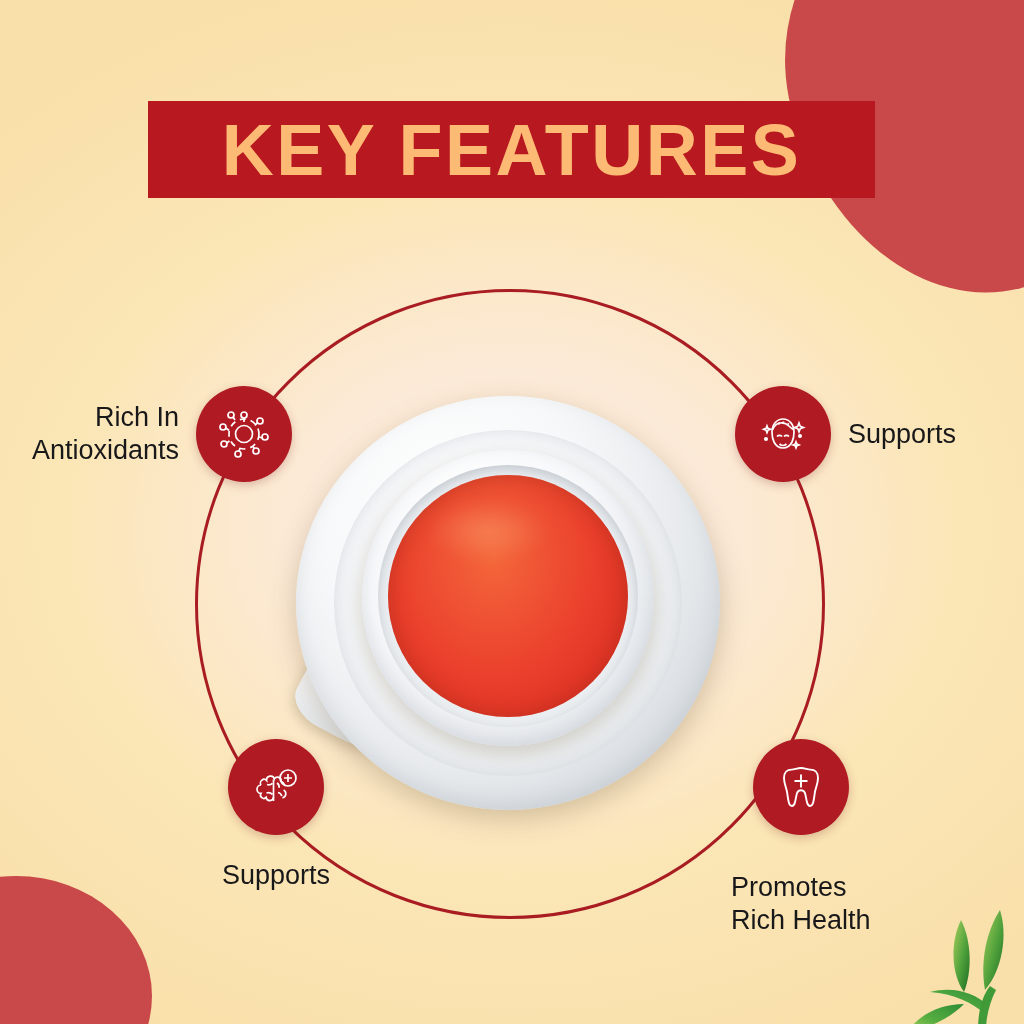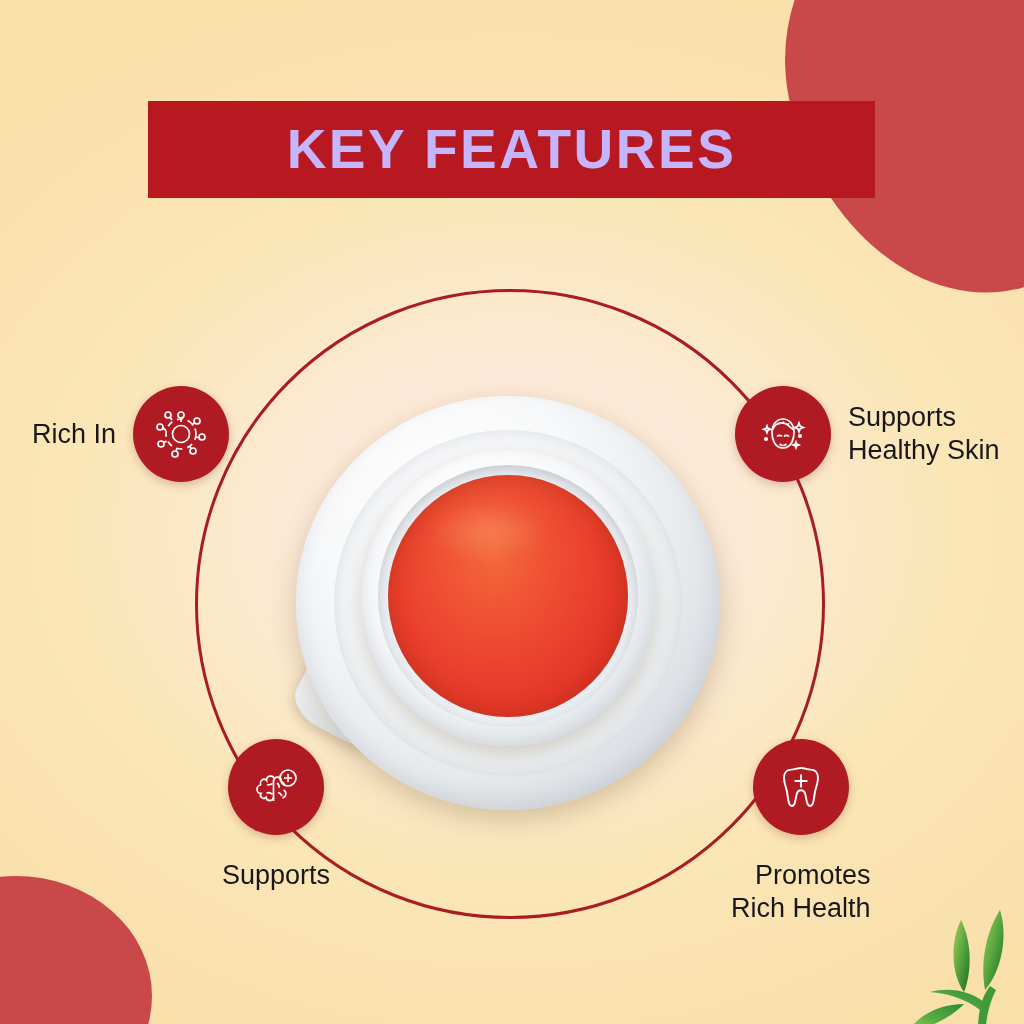--- a/index.html
+++ b/index.html
@@ -33,22 +33,22 @@
   
   .leaves{position:absolute;right:-4px;bottom:-6px;width:160px;height:140px;}
 
   
   .banner{
     position:absolute;left:148px;top:101px;width:727px;height:97px;
     background:#b8181f;
     display:flex;align-items:center;justify-content:center;
   }
   .banner-title{
-    color:#c4b5fd;
-    font-size:55px;
+    color:#fdba74;
+    font-size:72px;
     font-weight:bold;
     letter-spacing:2.5px;
     line-height:1;
     white-space:nowrap;
   }
 
   
   .ring{
     position:absolute;left:195px;top:289px;width:630px;height:630px;
     border:3px solid #a81c22;border-radius:50%;
@@ -135,21 +135,21 @@
   #f-antiox{left:32px;top:386px;}
   #f-antiox .f-label{text-align:right;margin-right:17px;}
 
   #f-skin{left:735px;top:386px;}
   #f-skin .f-label{text-align:left;margin-left:17px;}
 
   #f-immune{left:222px;top:739px;flex-direction:column;}
   #f-immune .f-label{text-align:center;margin-top:24px;}
 
   #f-oral{left:731px;top:739px;flex-direction:column;}
-  #f-oral .f-label{text-align:right;margin-top:24px;}
+  #f-oral .f-label{text-align:left;margin-top:36px;}
 </style>
 </head>
 <body>
 
 <div id="stage">
 
   <div class="blob-tr"></div>
   <div class="blob-bl"></div>
 
   <div class="banner">
@@ -166,20 +166,21 @@
     <div class="saucer-rim"></div>
     <div class="cup-body"></div>
     <div class="cup-inner"></div>
     <div class="tea"></div>
     <div class="tea-gloss"></div>
   </div>
 
   <div class="feature" id="f-antiox">
     <div class="f-label">
       <div>Rich In</div>
+      <div>Antioxidants</div>
     </div>
     <div class="badge">
       <svg width="56" height="56" viewBox="0 0 56 56" fill="none" stroke="#ffffff" stroke-width="1.7">
         <circle cx="28" cy="28" r="8.5"></circle>
         <circle cx="28" cy="28" r="15" stroke-dasharray="6 5"></circle>
         <circle cx="28" cy="9" r="3"></circle>
           <circle cx="44" cy="15" r="3"></circle>
         <circle cx="49" cy="31" r="3"></circle>
           <circle cx="40" cy="45" r="3"></circle>
         <circle cx="22" cy="48" r="3"></circle>
@@ -201,21 +202,20 @@
         <path d="M23.5 18.5l1-2M28 17.5l.6-2M32.5 19l1.2-1.8"></path>
         <path d="M44 17l1.2 3.2L48.4 21.4l-3.2 1.2L44 25.8l-1.2-3.2L39.6 21.4l3.2-1.2z"></path>
         <path d="M12 20l.9 2.4 2.4.9-2.4.9-.9 2.4-.9-2.4-2.4-.9 2.4-.9z"></path>
         <path d="M41 36l.8 2.1 2.1.8-2.1.8-.8 2.1-.8-2.1-2.1-.8 2.1-.8z"></path>
         <circle cx="11" cy="33" r="1.2" fill="#ffffff"></circle>
         <circle cx="45" cy="30" r="1.2" fill="#ffffff"></circle>
       </svg>
     </div>
     <div class="f-label">
       <div>Supports</div>
-      <div>Healthy Skin</div>
     </div>
   </div>
 
   <div class="feature" id="f-immune">
     <div class="badge">
       <svg width="56" height="56" viewBox="0 0 56 56" fill="none" stroke="#ffffff" stroke-width="1.7">
         <path d="M13 26c-2.2 0-4 1.9-4 4.2s1.8 4.2 4 4.2c-.8 1.3-.5 3.3.8 4.3 1.3 1 3.2.9 4.3-.3.3 1.9 2 3.3 3.9 3.2 1.9-.1 3.4-1.7 3.5-3.6"></path>
         <path d="M13 26c-1-1.5-.6-3.8.9-4.9 1.4-1.1 3.5-.9 4.7.4-.2-2 1.2-3.9 3.2-4.3 2-.4 4 .8 4.6 2.7.9-1.5 2.8-2.2 4.4-1.5 1.7.7 2.6 2.5 2.2 4.2"></path>
         <path d="M25.5 20.5V42M19 25.5c1.8.6 3.9.2 5.3-1.1M18.5 34c2-.7 4.4-.2 5.9 1.4M29 24c1.6 1 2.4 3 2 4.8M30 33.5c1.8.3 3.4 1.7 3.8 3.6"></path>
         <path d="M33 22.6c1.7.4 3 1.8 3.3 3.5M35.6 31c1.4.8 2.3 2.4 2.2 4-.1 1.9-1.5 3.5-3.3 3.9"></path>

